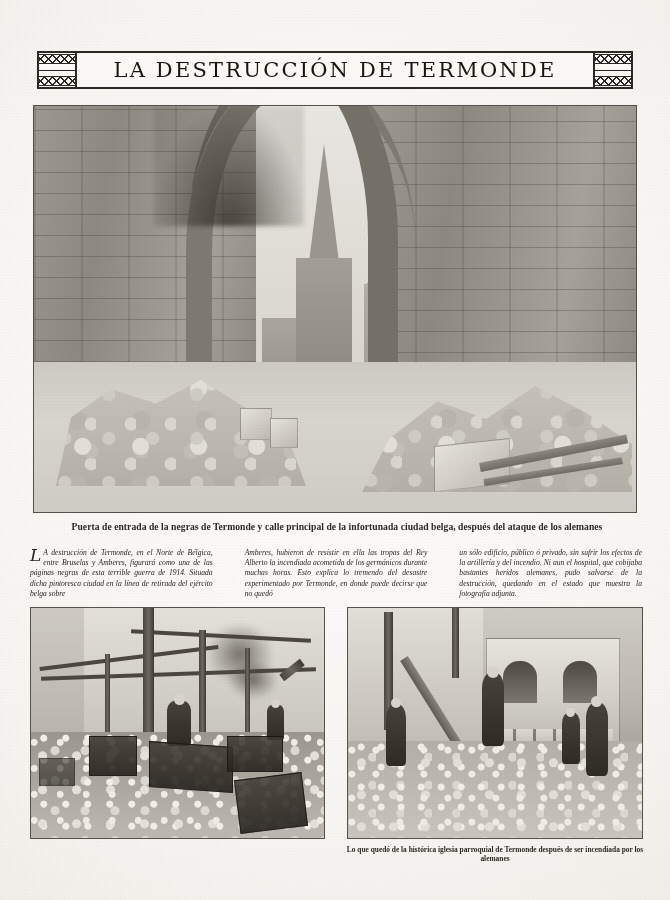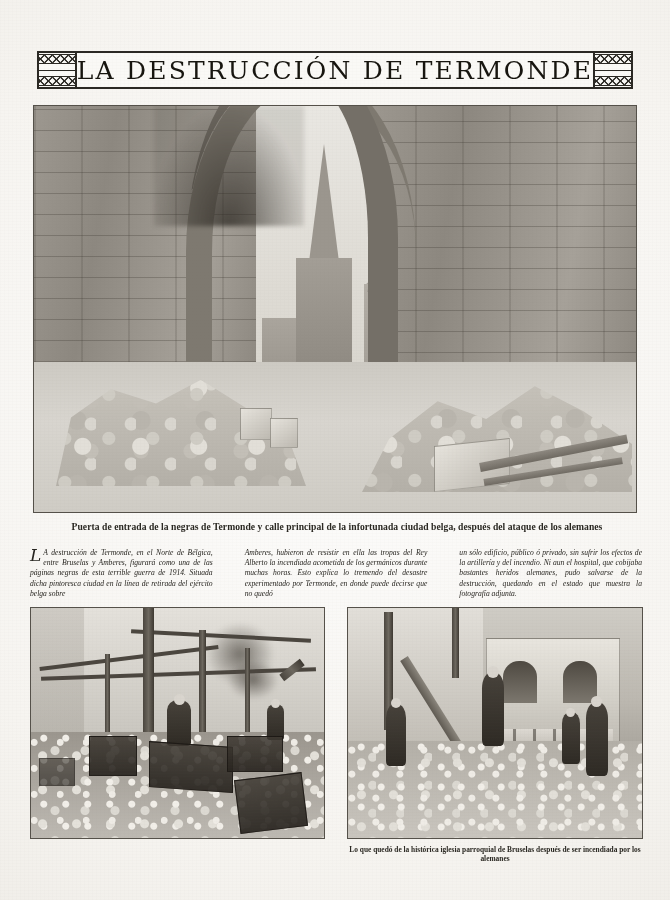--- a/index.html
+++ b/index.html
@@ -97,21 +97,21 @@
     height: 1px;
     background: #2b2924;
     margin: 2px 0;
   }
   .title-text {
     flex: 1;
     display: flex;
     align-items: center;
     justify-content: center;
     font-family: "DejaVu Serif", serif;
-    font-size: 25px;
+    font-size: 21px;
     letter-spacing: 2.2px;
     color: #17150f;
     white-space: nowrap;
     border-radius: 12px;
   }
 
   
   .photo {
     position: absolute;
     border: 1px solid #55514a;
@@ -525,18 +525,18 @@
         <div class="fig-head" style="left:43px; top:90px; width:10px; height:10px;"></div>
         <div class="figure" style="left:134px; top:64px; width:22px; height:74px;"></div>
         <div class="fig-head" style="left:139px; top:58px; width:12px; height:12px;"></div>
         <div class="figure" style="left:214px; top:104px; width:18px; height:52px;"></div>
         <div class="fig-head" style="left:218px; top:100px; width:9px; height:9px;"></div>
         <div class="figure" style="left:238px; top:94px; width:22px; height:74px;"></div>
         <div class="fig-head" style="left:243px; top:88px; width:11px; height:11px;"></div>
       </div>
     </div>
 
-    <div class="cap-bot cap-br">Lo que quedó de la histórica iglesia parroquial de Bruselas después de ser incendiada por los alemanes</div>
+    <div class="cap-bot cap-br">Lo que quedó de la histórica iglesia parroquial de Termonde después de ser incendiada por los alemanes</div>
 
   </div>
 
   <div class="grain"></div>
 </div>
 
 </body></html>

